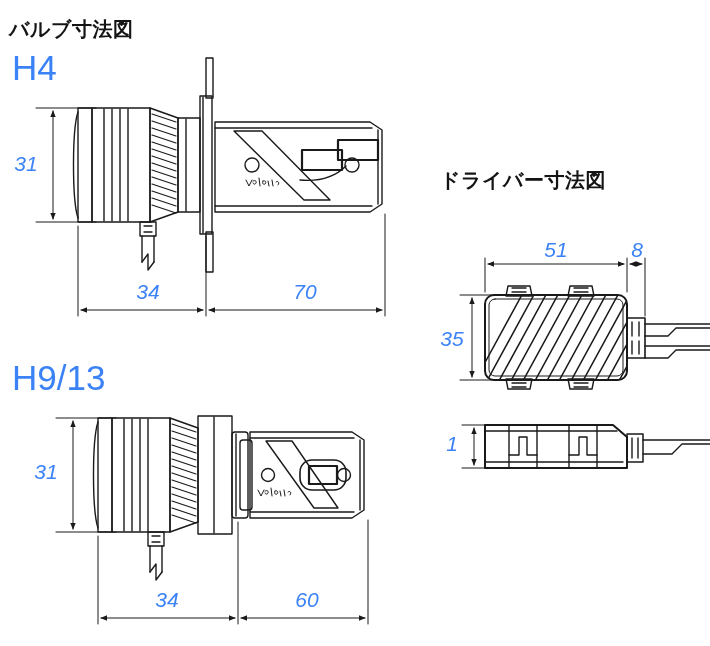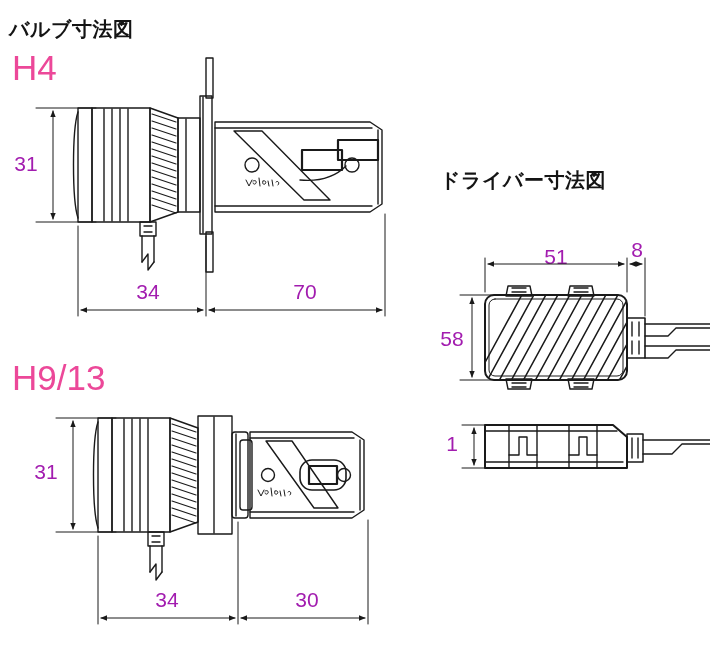--- a/index.html
+++ b/index.html
@@ -29,33 +29,34 @@
     color: #141414;
     white-space: nowrap;
   }
   #bulb-title { left: 9px; top: 16px; }
   #driver-title { left: 440px; top: 167px; }
 
   .type-label {
     position: absolute;
     font-size: 35px;
     font-weight: 400;
-    color: #ec4899;
+    color: #3b82f6;
     white-space: nowrap;
     font-family: "Liberation Sans", sans-serif;
   }
   #h4-label { left: 12px; top: 48px; }
   #h911-label { left: 12px; top: 358px; }
 
   .dim-text {
     position: absolute;
     font-size: 21px;
-    color: #a21caf;
+    color: #3b82f6;
     white-space: nowrap;
     text-align: center;
+    font-style: italic;
   }
   svg.draw {
     position: absolute;
     left: 0; top: 0;
     width: 710px;
     height: 646px;
     overflow: visible;
   }
 </style>
 </head>
@@ -70,25 +71,25 @@
   <div class="type-label" id="h4-label">H4</div>
 
   <div class="type-label" id="h911-label">H9/13</div>
 
   <div class="dim-text" style="left:8px; top:152px; width:36px;">31</div>
   <div class="dim-text" style="left:128px; top:280px; width:40px;">34</div>
   <div class="dim-text" style="left:285px; top:280px; width:40px;">70</div>
 
   <div class="dim-text" style="left:28px; top:460px; width:36px;">31</div>
   <div class="dim-text" style="left:147px; top:588px; width:40px;">34</div>
-  <div class="dim-text" style="left:287px; top:588px; width:40px;">30</div>
-
-  <div class="dim-text" style="left:538px; top:238px; width:36px;margin-top:7px;">51</div>
+  <div class="dim-text" style="left:287px; top:588px; width:40px;">60</div>
+
+  <div class="dim-text" style="left:538px; top:238px; width:36px;">51</div>
   <div class="dim-text" style="left:624px; top:238px; width:26px;">8</div>
-  <div class="dim-text" style="left:434px; top:327px; width:36px;">58</div>
+  <div class="dim-text" style="left:434px; top:327px; width:36px;">35</div>
   <div class="dim-text" style="left:437px; top:432px; width:30px;">1</div>
 
   <svg class="draw" viewBox="0 0 710 646" xmlns="http://www.w3.org/2000/svg">
     <defs>
       <marker id="ar-s" viewBox="0 0 10 10" refX="9" refY="5" markerWidth="7" markerHeight="7" orient="auto-start-reverse">
         <path d="M0,1 L10,5 L0,9 z" fill="#1a1a1a"></path>
       </marker>
       <marker id="ar-e" viewBox="0 0 10 10" refX="9" refY="5" markerWidth="7" markerHeight="7" orient="auto">
         <path d="M0,1 L10,5 L0,9 z" fill="#1a1a1a"></path>
       </marker>

